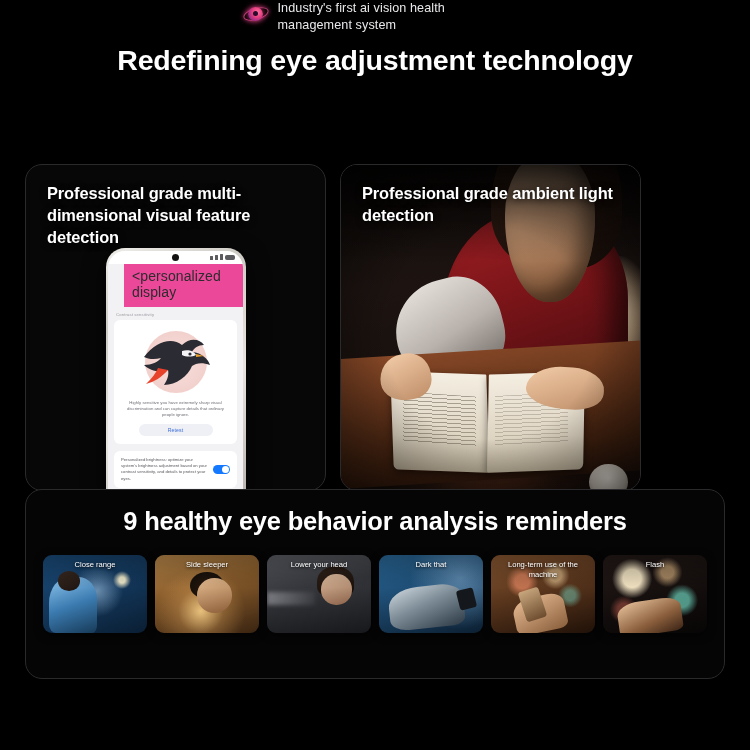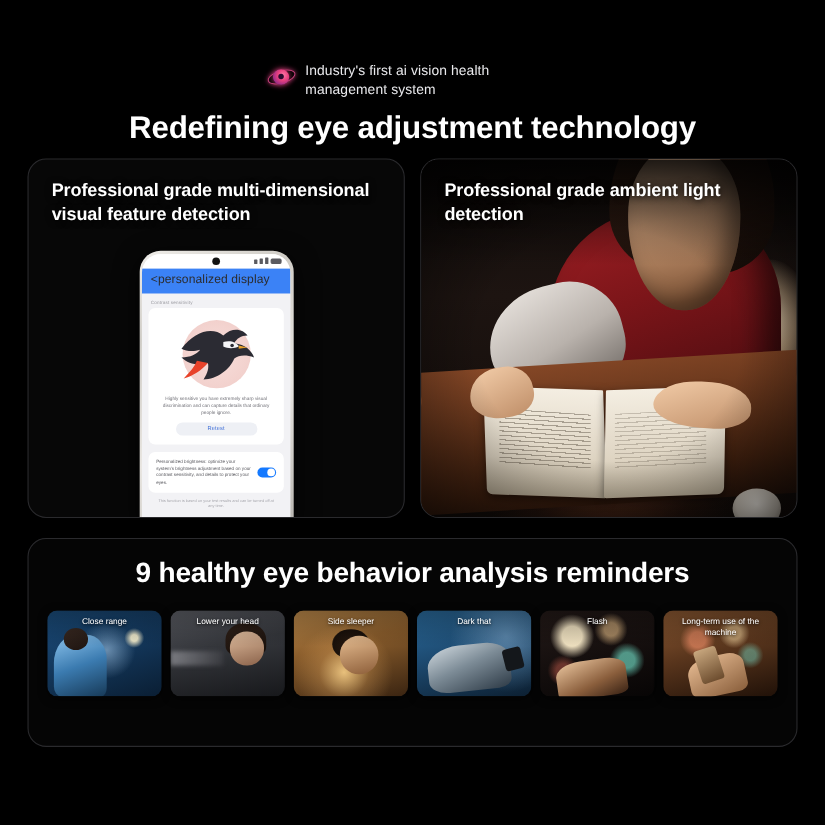--- a/index.html
+++ b/index.html
@@ -5,21 +5,21 @@
   * { box-sizing: border-box; margin: 0; padding: 0; }
   html, body {
     width: 750px; height: 750px;
     background: #000;
     font-family: "Liberation Sans", sans-serif;
     overflow: hidden;
   }
   .page { position: relative; width: 750px; height: 750px; background: #000; }
 
   
-  .header { padding-top: 56px; text-align: center; }
+  .header { text-align: center; }
   .eyebrow-row {
     display: flex; align-items: flex-start; justify-content: center;
     gap: 9px;
   }
   .eye-logo {
     width: 26px; height: 24px; flex: none;
     position: relative; margin-top: 2px;
   }
   .eye-logo .ring {
     position: absolute; left: 0; top: 6px;
@@ -46,22 +46,22 @@
     max-width: 230px;
   }
   .main-title {
     margin-top: 11px;
     color: #fff; font-size: 28.5px; font-weight: 700;
     letter-spacing: -0.2px;
   }
 
   
   .cards-row {
-    position: absolute; left: 25px; top: 144px;
-    width: 700px; height: 327px;
+    position: absolute; left: 25px; top: 164px;
+    width: 616px; height: 327px;
     display: flex; gap: 14px;
   }
   .card {
     position: relative; flex: 1; height: 100%;
     border-radius: 17px;
     border: 1px solid #2a2a2d;
     background: #070707;
     overflow: hidden;
   }
   .card-title {
@@ -100,22 +100,22 @@
     display: block; width: 3px; background: #5b5b60; border-radius: .5px;
   }
   .status-icons i:nth-child(1){ height: 4px; }
   .status-icons i:nth-child(2){ height: 5px; }
   .status-icons i:nth-child(3){ height: 6px; }
   .status-icons .batt {
     width: 10px; height: 5px; border: 1px solid #5b5b60;
     border-radius: 1.5px; background: #5b5b60;
   }
   .nav-row {
-    background: #3b82f6; padding: 4px 8px 7px 8px;
-    color: #2c2c2e; font-size: 11px; letter-spacing: .1px;
+    background: #ec4899; padding: 4px 8px 7px 8px;
+    color: #2c2c2e; font-size: 14px; letter-spacing: .1px; margin-left: 16px;
   }
   .section-label {
     background: #f2f2f5; padding: 5px 8px 3px 8px;
     font-size: 4.2px; color: #9a9aa0; letter-spacing: .15px;
   }
   .bird-panel {
     background: #fff; margin: 0 6px; border-radius: 6px;
     padding: 5px 7px 8px 7px;
   }
   .bird-art {
@@ -455,63 +455,63 @@
 
       <div class="thumb t1">
         <div class="bg">
             <div class="fig"></div>
             <div class="hd"></div>
           </div>
         <div class="soft"></div>
         <div class="lbl">Close range</div>
       </div>
 
+      <div class="thumb t2">
+        <div class="bg">
+            <div class="hr"></div>
+            <div class="hd"></div>
+          </div>
+        <div class="soft"></div>
+        <div class="lbl">Side sleeper</div>
+      </div>
+
       <div class="thumb t3">
         <div class="bg">
             <div class="bar"></div>
             <div class="hr"></div>
             <div class="hd"></div>
           </div>
         <div class="soft"></div>
         <div class="lbl">Lower your head</div>
       </div>
 
-      <div class="thumb t2">
-        <div class="bg">
-            <div class="hr"></div>
-            <div class="hd"></div>
-          </div>
-        <div class="soft"></div>
-        <div class="lbl">Side sleeper</div>
-      </div>
-
 
       <div class="thumb t5">
         <div class="bg">
             <div class="arm"></div>
             <div class="dev"></div>
           </div>
         <div class="soft"></div>
         <div class="lbl">Dark that</div>
       </div>
 
-      <div class="thumb t7">
-        <div class="bg">
-            <div class="hand"></div>
-          </div>
-        <div class="soft"></div>
-        <div class="lbl">Flash</div>
-      </div>
-
       <div class="thumb t6">
         <div class="bg">
             <div class="hand"></div>
             <div class="ph"></div>
           </div>
         <div class="soft"></div>
         <div class="lbl">Long-term use of the machine</div>
       </div>
 
+      <div class="thumb t7">
+        <div class="bg">
+            <div class="hand"></div>
+          </div>
+        <div class="soft"></div>
+        <div class="lbl">Flash</div>
+      </div>
+
 
     </div>
   </div>
 
 </div>
 
 </body></html>

